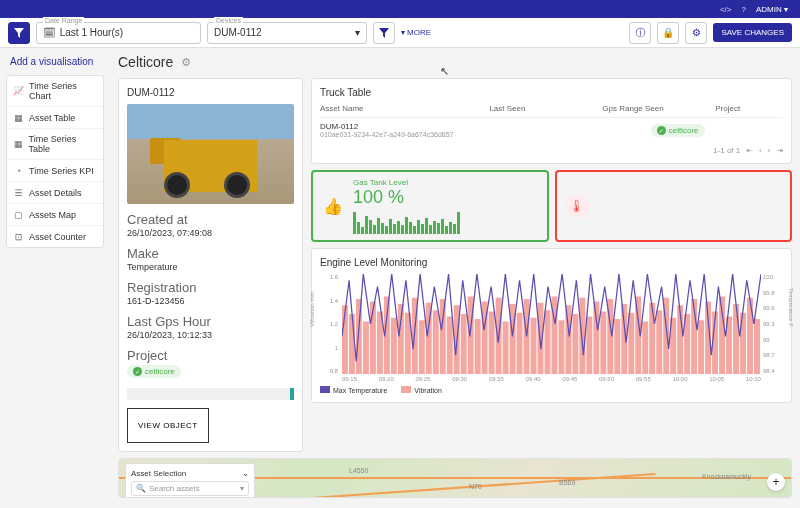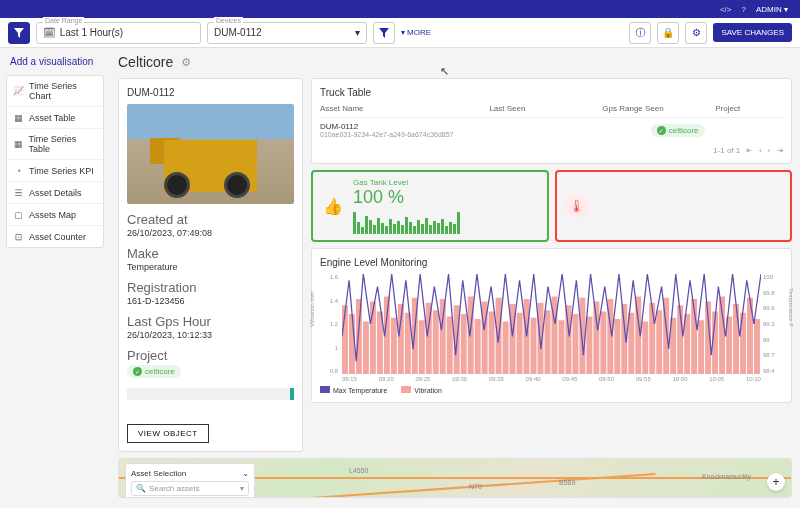--- a/index.html
+++ b/index.html
@@ -34,21 +34,21 @@
 .truck-body { position: absolute; bottom: 12px; left: 22%; width: 56%; height: 52px; background: #d4a017; }
 .truck-cab { position: absolute; bottom: 40px; left: 14%; width: 18%; height: 26px; background: #c89010; }
 .truck-wheel { position: absolute; bottom: 6px; width: 26px; height: 26px; background: #222; border-radius: 50%; border: 3px solid #444; }
 .truck-wheel.w1 { left: 22%; } .truck-wheel.w2 { left: 58%; }
 .detail-label { font-size: 13px; color: #666; margin-top: 8px; }
 .detail-val { font-size: 9px; margin-top: 1px; }
 .badge { display: inline-flex; align-items: center; gap: 3px; background: #e8f5e9; color: #4caf50; padding: 2px 6px; border-radius: 8px; font-size: 8px; margin-top: 2px; }
 .badge::before { content: "✓"; background: #4caf50; color: #fff; width: 9px; height: 9px; border-radius: 50%; display: inline-flex; align-items: center; justify-content: center; font-size: 6px; }
 .spark { height: 12px; background: #f0f0f0; margin-top: 10px; position: relative; }
 .spark::after { content: ""; position: absolute; right: 0; bottom: 0; width: 4px; height: 12px; background: #26a69a; }
-.view-obj-btn { border: 1px solid #333; background: #fff; padding: 4px 10px; font-size: 8px; letter-spacing: 0.5px; margin-top: 24px; cursor: pointer; }
+.view-obj-btn { border: 1px solid #333; background: #fff; padding: 12px 10px; font-size: 8px; letter-spacing: 0.5px; margin-top: 8px; cursor: pointer; }
 .tbl-head { display: flex; font-size: 8px; color: #666; border-bottom: 1px solid #eee; padding-bottom: 4px; margin-top: 4px; }
 .tbl-row { display: flex; font-size: 8px; padding: 4px 0; }
 .c1 { flex: 1.5; } .c2 { flex: 1; } .c3 { flex: 1; } .c4 { flex: 0.6; }
 .tbl-sub { font-size: 7px; color: #999; }
 .pager { display: flex; justify-content: flex-end; align-items: center; gap: 6px; font-size: 8px; color: #999; margin-top: 4px; }
 .pager span { cursor: pointer; }
 .kpi-row { display: flex; gap: 6px; }
 .kpi { flex: 1; border: 2px solid; border-radius: 4px; padding: 6px 8px; display: flex; align-items: center; gap: 8px; }
 .kpi.green { border-color: #4caf50; }
 .kpi.red { border-color: #f44336; }

